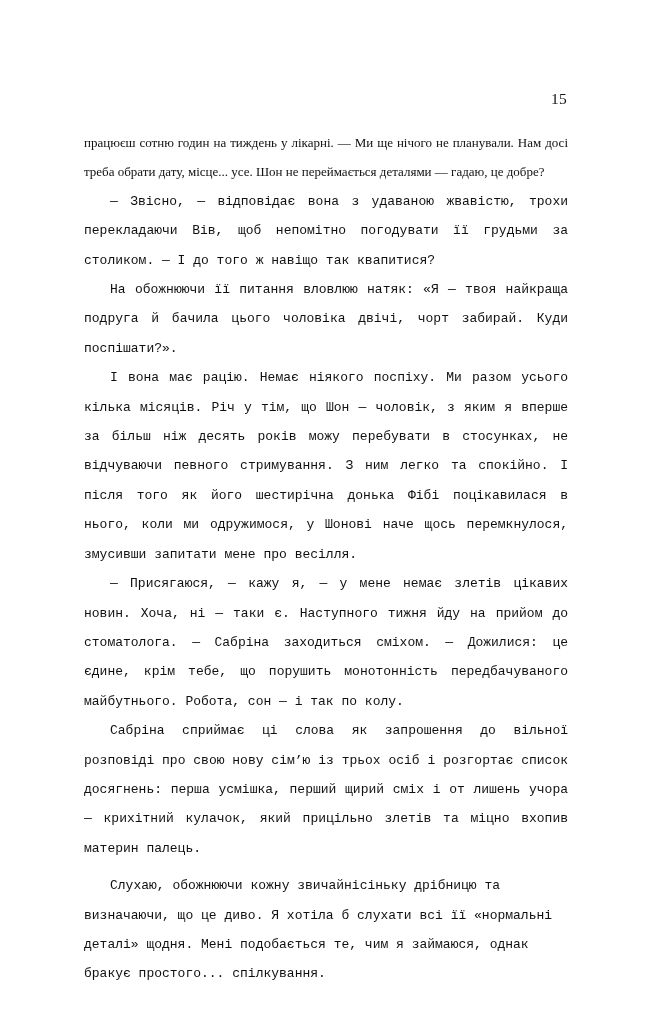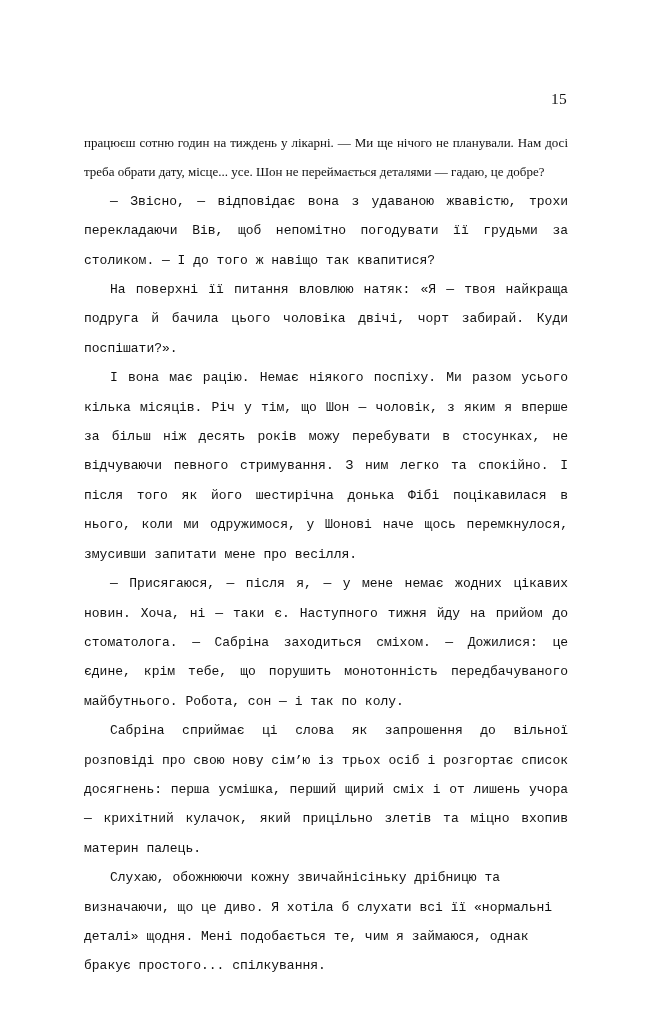--- a/index.html
+++ b/index.html
@@ -46,32 +46,33 @@
   .body-text p {
     margin: 0;
     text-indent: 0;
   }
   .body-text p.indent {
     text-indent: 26px;
     font-family: Liberation Mono, monospace;
   }
   .body-text p:last-child {
     text-align: left;
+    margin-top: 8px;
   }
 </style>
 </head>
 <body>
 
 <div class="page">
 
   <div class="page-number">15</div>
 
   <div class="body-text">
     <p>працюєш сотню годин на тиждень у лікарні. — Ми ще нічого не планували. Нам досі треба обрати дату, місце... усе. Шон не переймається деталями — гадаю, це добре?</p>
     <p class="indent">— Звісно, — відповідає вона з удаваною жвавістю, трохи перекладаючи Вів, щоб непомітно погодувати її грудьми за столиком. — І до того ж навіщо так квапитися?</p>
-    <p class="indent">На поверхні її питання вловлюю натяк: «Я — твоя найкраща подруга й бачила цього чоловіка двічі, чорт забирай. Куди поспішати?».</p>
+    <p class="indent">На обожнюючи її питання вловлюю натяк: «Я — твоя найкраща подруга й бачила цього чоловіка двічі, чорт забирай. Куди поспішати?».</p>
     <p class="indent">І вона має рацію. Немає ніякого поспіху. Ми разом усього кілька місяців. Річ у тім, що Шон — чоловік, з яким я вперше за більш ніж десять років можу перебувати в стосунках, не відчуваючи певного стримування. З ним легко та спокійно. І після того як його шестирічна донька Фібі поцікавилася в нього, коли ми одружимося, у Шонові наче щось перемкнулося, змусивши запитати мене про весілля.</p>
-    <p class="indent">— Присягаюся, — після я, — у мене немає жодних цікавих новин. Хоча, ні — таки є. Наступного тижня йду на прийом до стоматолога. — Сабріна заходиться сміхом. — Дожилися: це єдине, крім тебе, що порушить монотонність передбачуваного майбутнього. Робота, сон — і так по колу.</p>
+    <p class="indent">— Присягаюся, — кажу я, — у мене немає злетів цікавих новин. Хоча, ні — таки є. Наступного тижня йду на прийом до стоматолога. — Сабріна заходиться сміхом. — Дожилися: це єдине, крім тебе, що порушить монотонність передбачуваного майбутнього. Робота, сон — і так по колу.</p>
     <p class="indent">Сабріна сприймає ці слова як запрошення до вільної розповіді про свою нову сім’ю із трьох осіб і розгортає список досягнень: перша усмішка, перший щирий сміх і от лишень учора — крихітний кулачок, який прицільно злетів та міцно вхопив материн палець.</p>
     <p class="indent">Слухаю, обожнюючи кожну звичайнісіньку дрібницю та визначаючи, що це диво. Я хотіла б слухати всі її «нормальні деталі» щодня. Мені подобається те, чим я займаюся, однак бракує простого... спілкування.</p>
   </div>
 
 </div>
 
 </body></html>

